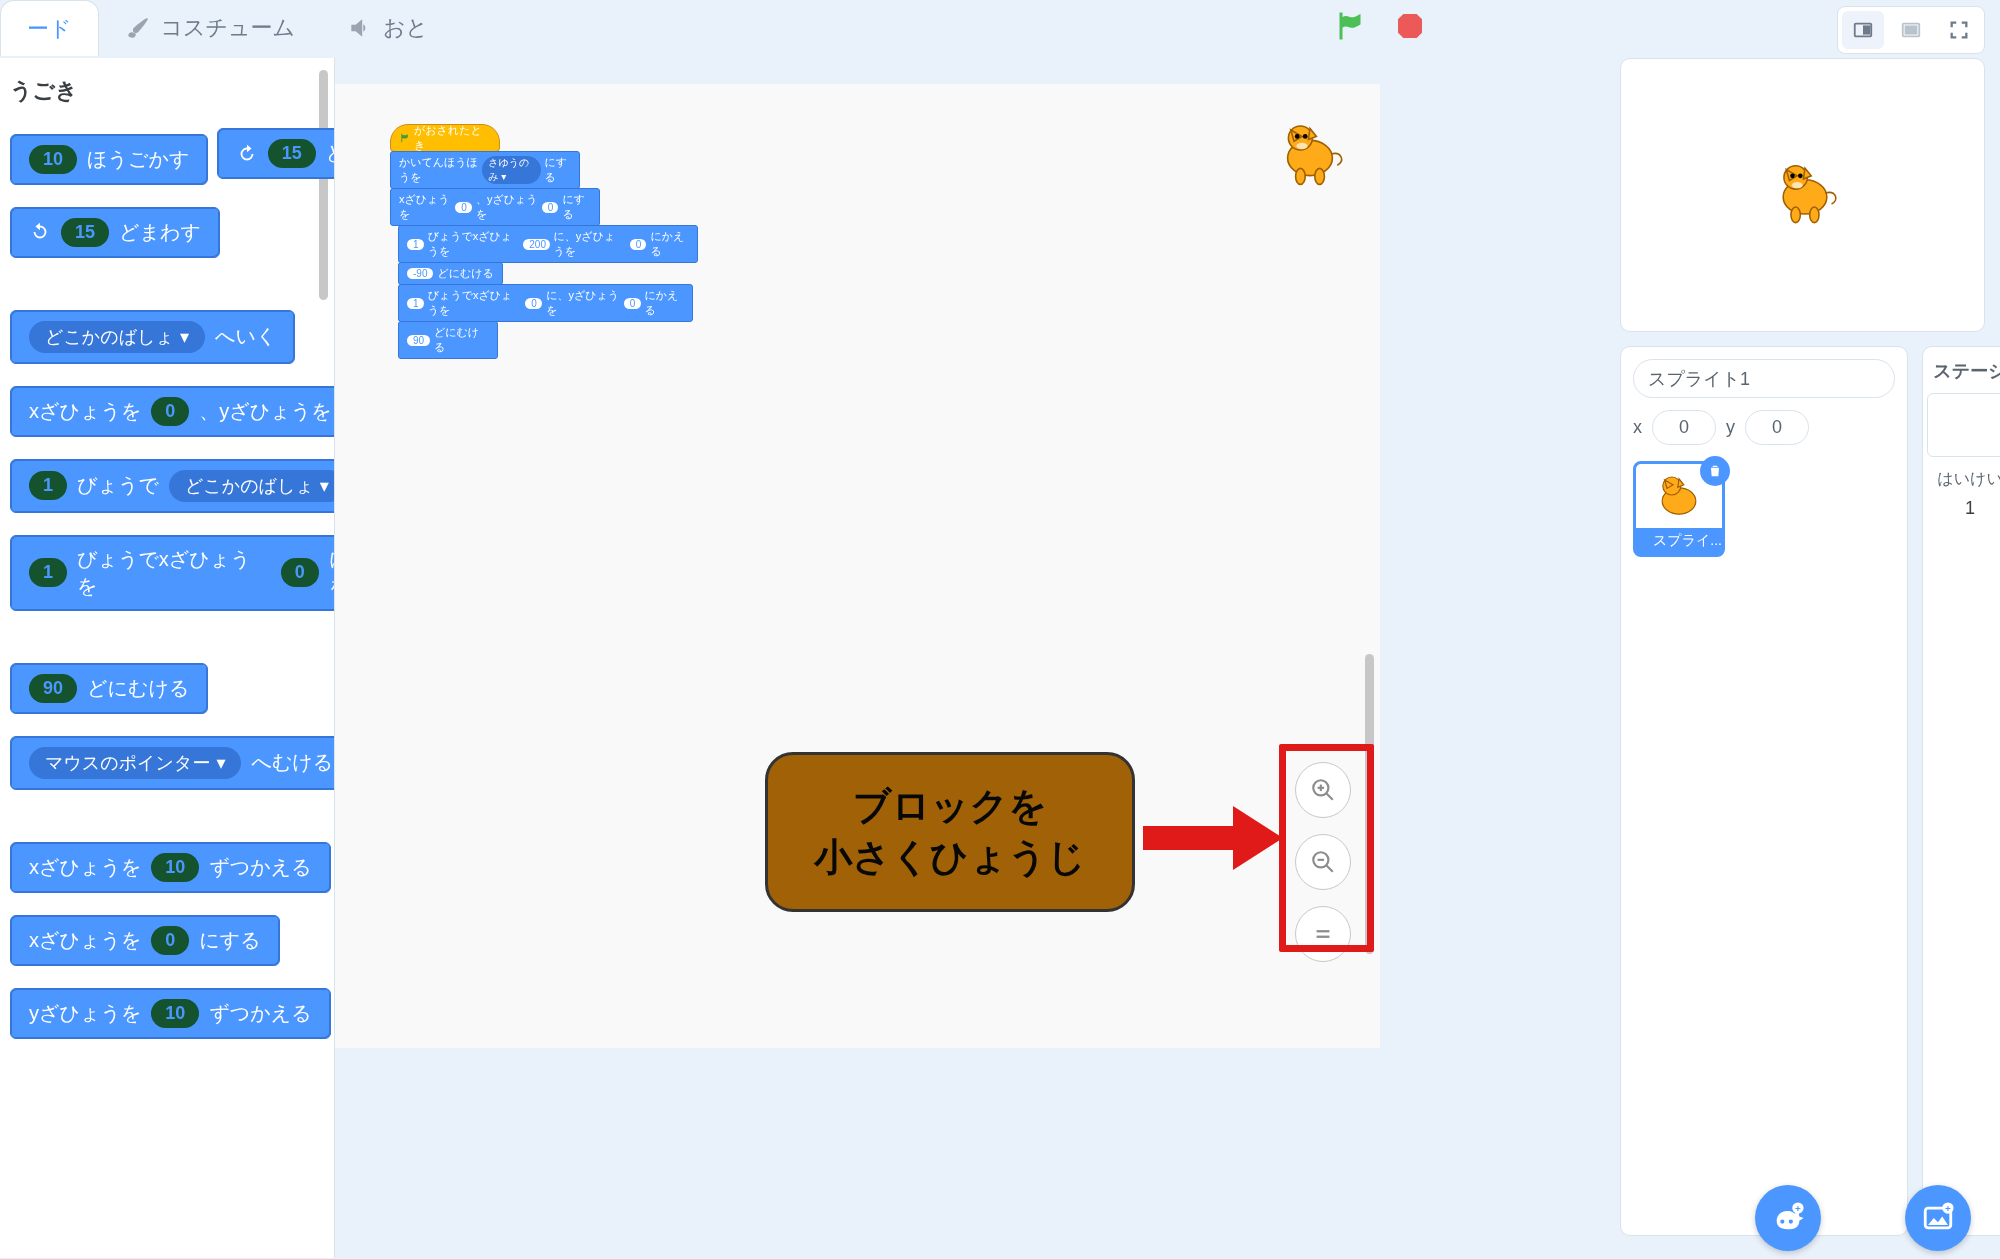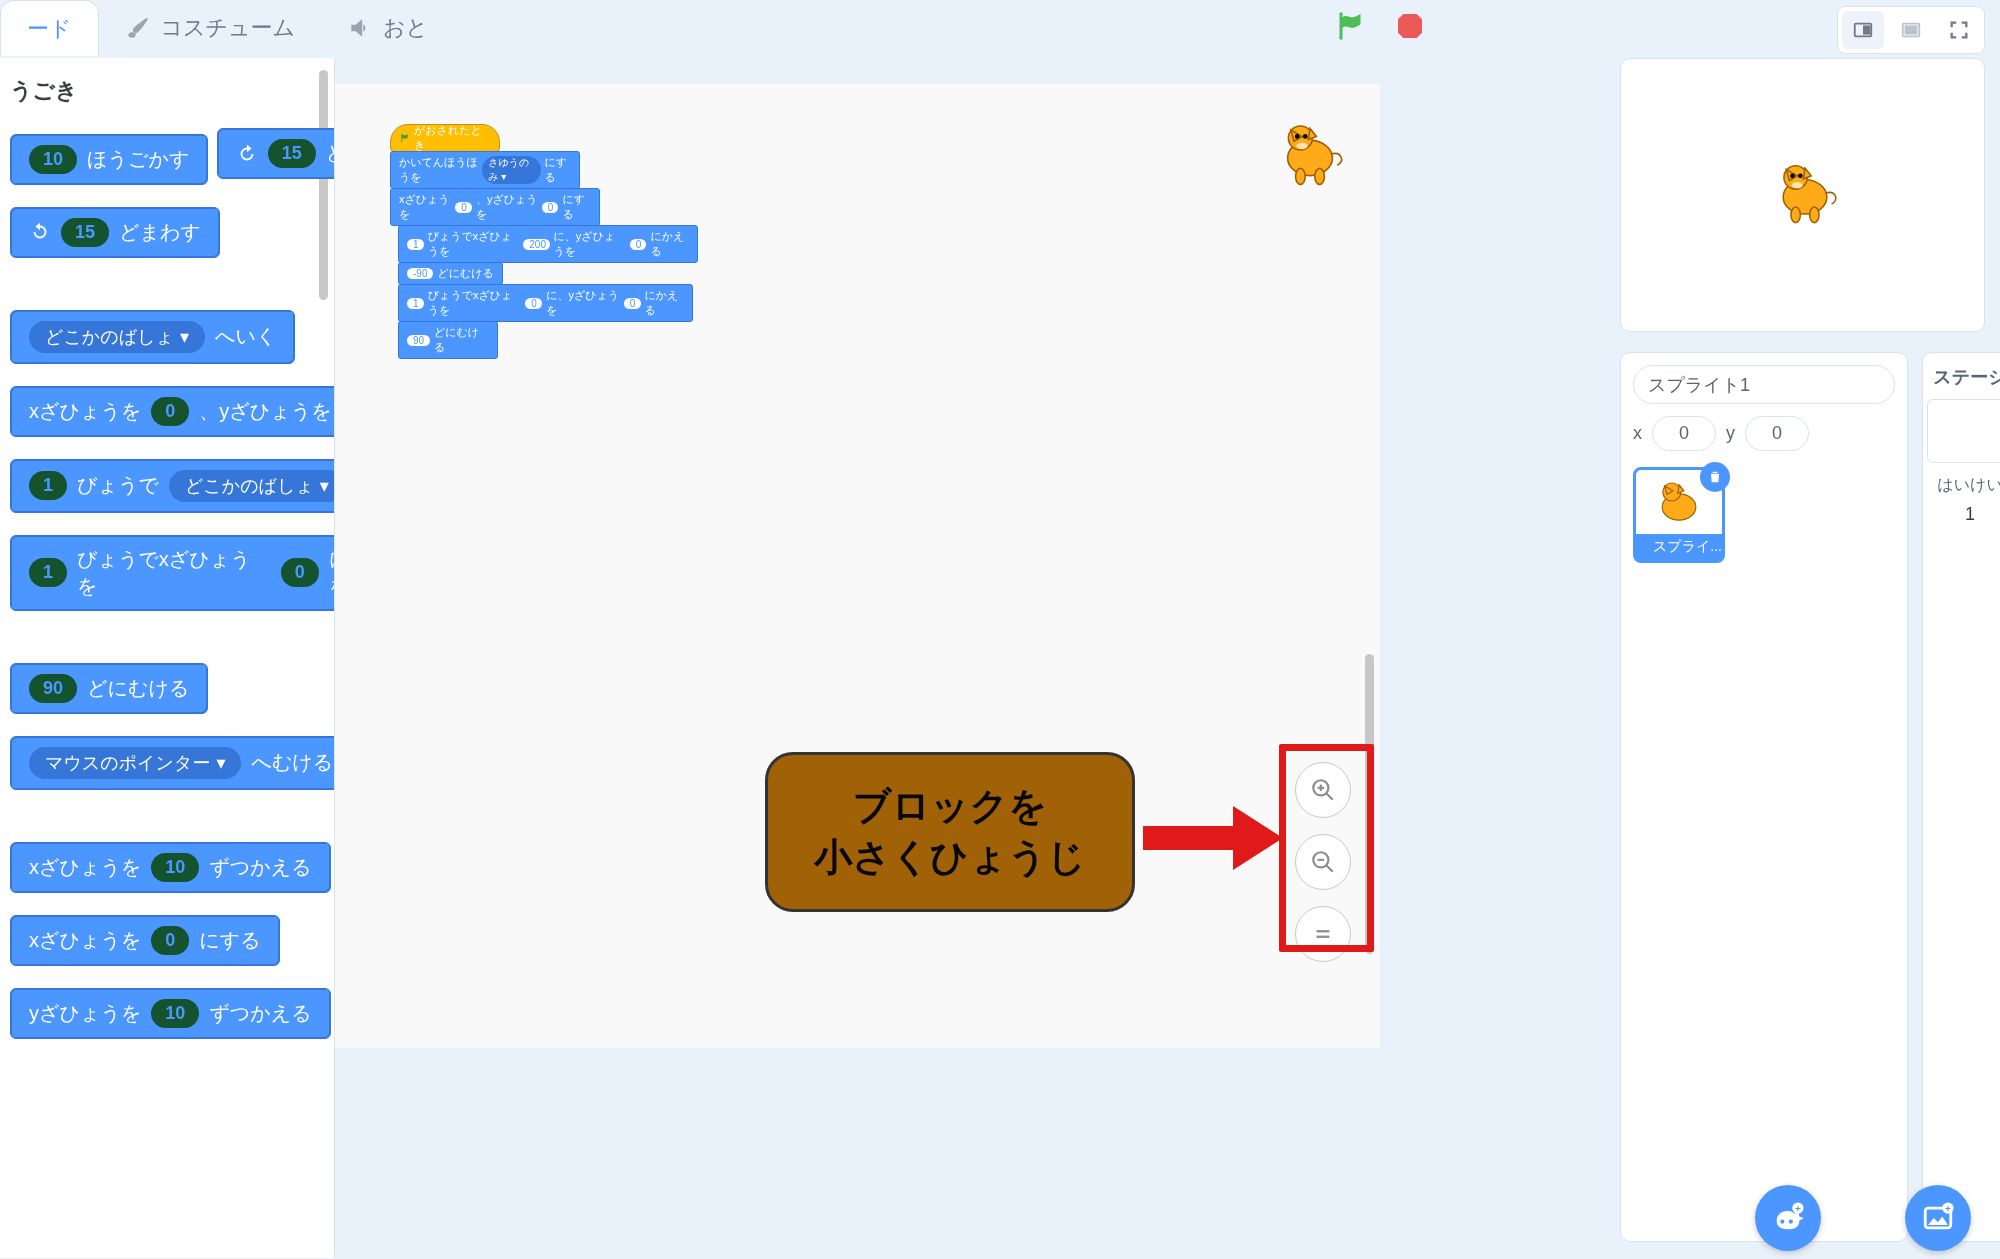--- a/index.html
+++ b/index.html
@@ -52,21 +52,21 @@
   .callout { position:absolute; left:430px; top:668px; width:370px; height:160px; border:3px solid #333; border-radius:28px; background:#a16207; display:flex; align-items:center; justify-content:center; text-align:center; font-size:38px; font-weight:700; color:#080808; padding:10px 16px; line-height:1.35;}
   .arrow { position:absolute; left:808px; top:714px; width:140px; height:80px; }
   .arrow svg { width:100%; height:100%;}
 
   
   .stage-wrap { position:absolute; right:15px; top:58px; width:365px; height:1200px; }
   .stage { width:365px; height:274px; background:#fff; border:1px solid #d9e3ec; border-radius:10px; position:relative; overflow:hidden;}
   .stage .cat { position:absolute; left:145px; top:95px; width:78px; height:78px;}
 
   
-  .lower-panels { display:flex; gap:14px; margin-top:20px;}
+  .lower-panels { display:flex; gap:14px; margin-top:14px;}
   .sprite-pane { flex:1; background:#fff; border:1px solid #d9e3ec; border-radius:10px; padding:12px 12px 0 12px; position:relative; height:890px;}
   .stage-pane { width:110px; background:#fff; border:1px solid #d9e3ec; border-radius:10px; padding:12px 4px 0 4px; position:relative; height:890px;}
 
   .sp-name-row { display:flex; align-items:center; gap:8px; margin-bottom:12px;}
   .sp-name-input { flex:1; border:1px solid #d9e3ec; border-radius:22px; padding:8px 14px; font-size:18px; color:#5b6570; background:#fff;}
   .xy-row { display:flex; gap:10px; align-items:center; color:#5b6570; font-size:18px;}
   .coord-input { border:1px solid #d9e3ec; border-radius:22px; padding:6px 0; width:64px; text-align:center; font-size:18px; color:#5b6570;}
   .sprite-list { margin-top:16px;}
   .sprite-thumb { width:92px; border:3px solid #4c97ff; border-radius:8px; background:#fff; position:relative; padding-top:4px;}
   .sprite-thumb .timg { width:100%; height:60px; display:flex; align-items:center; justify-content:center;}

